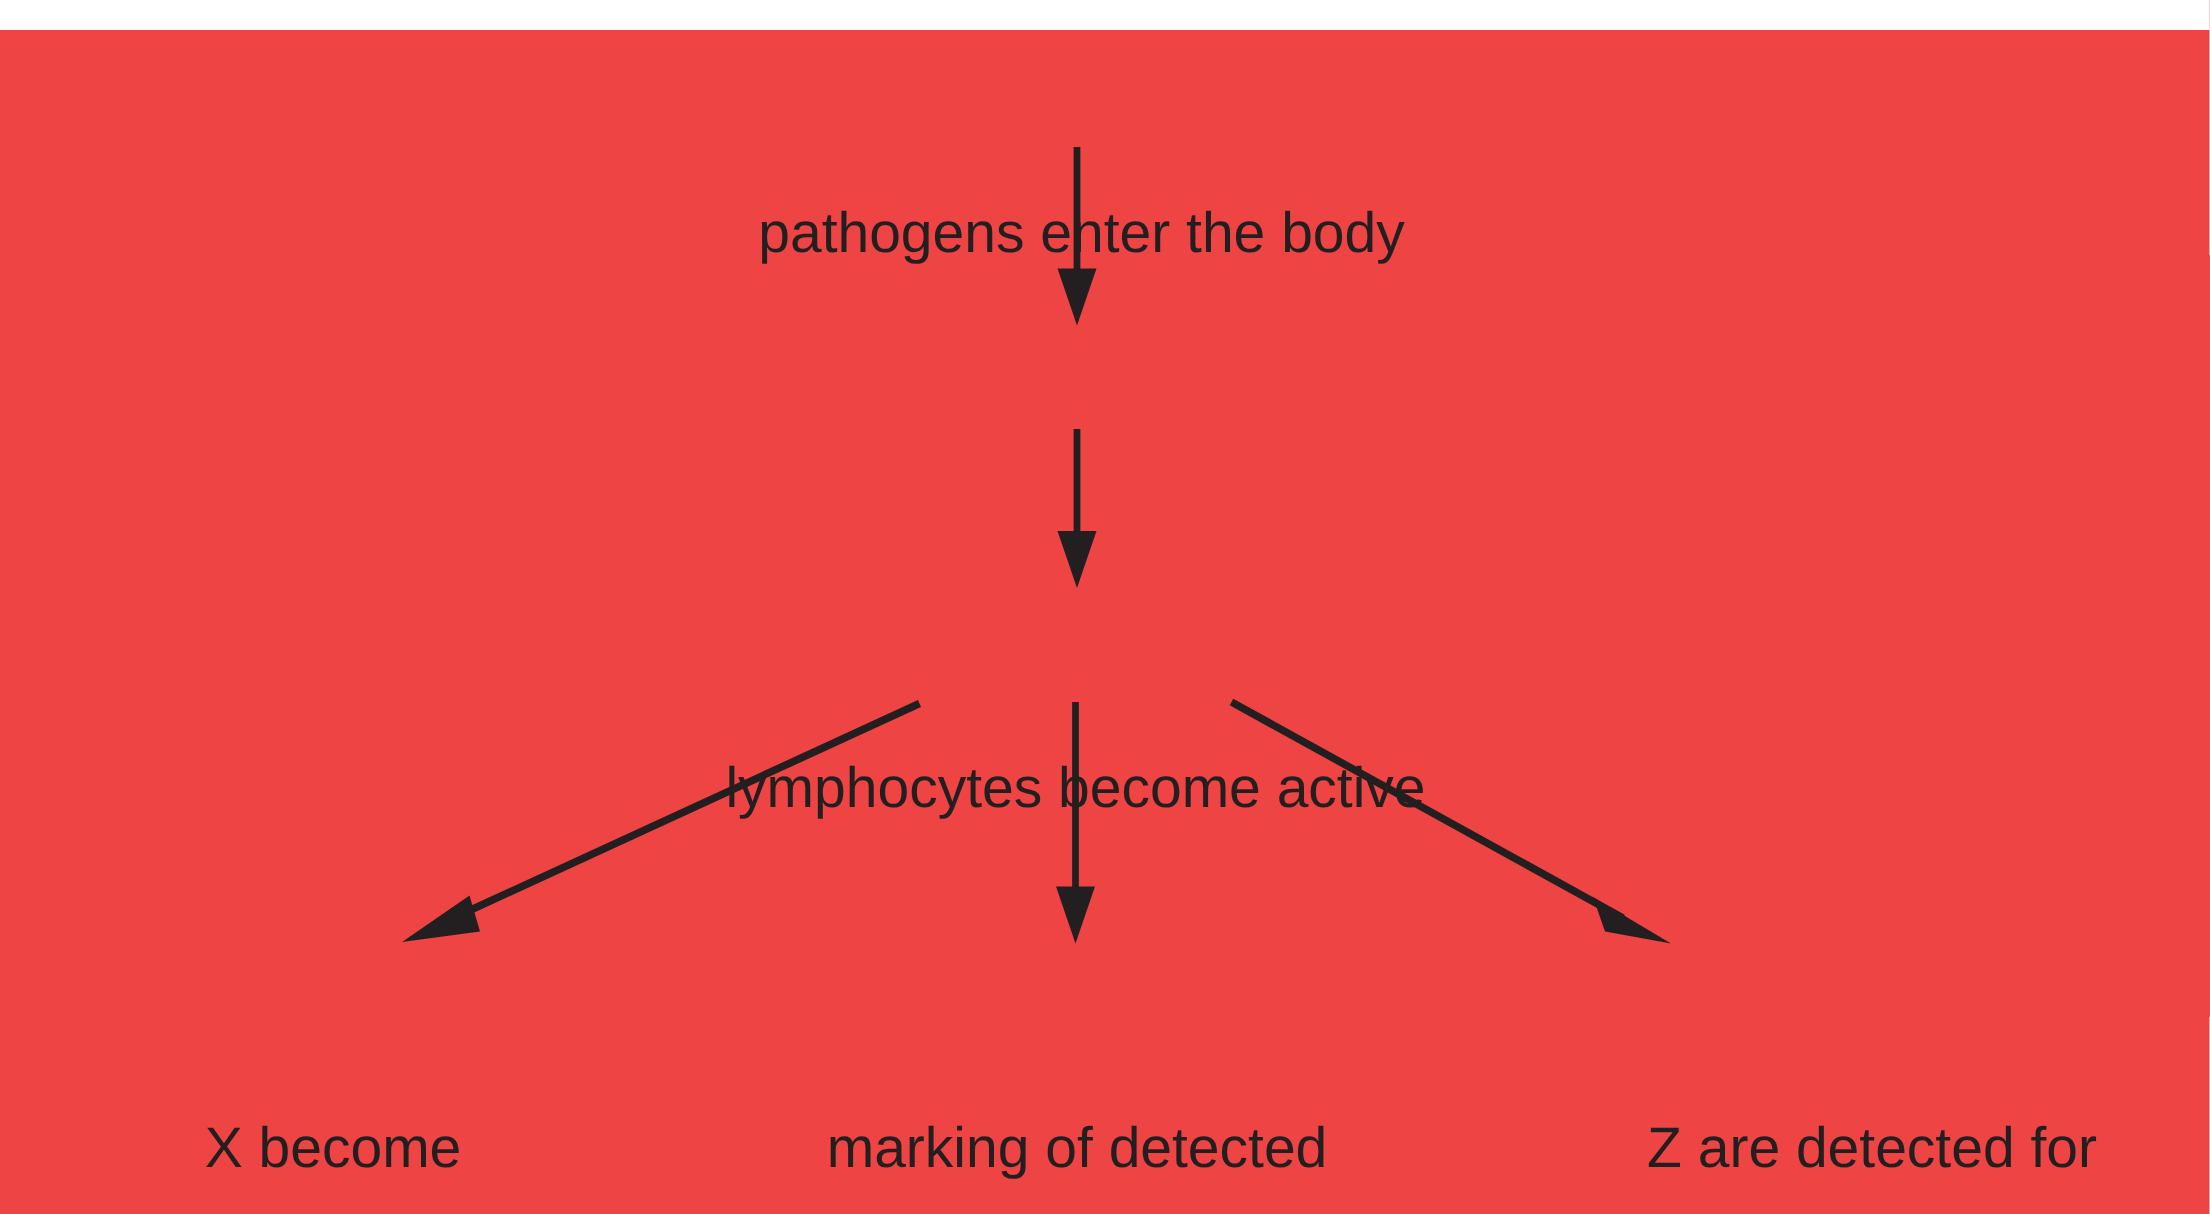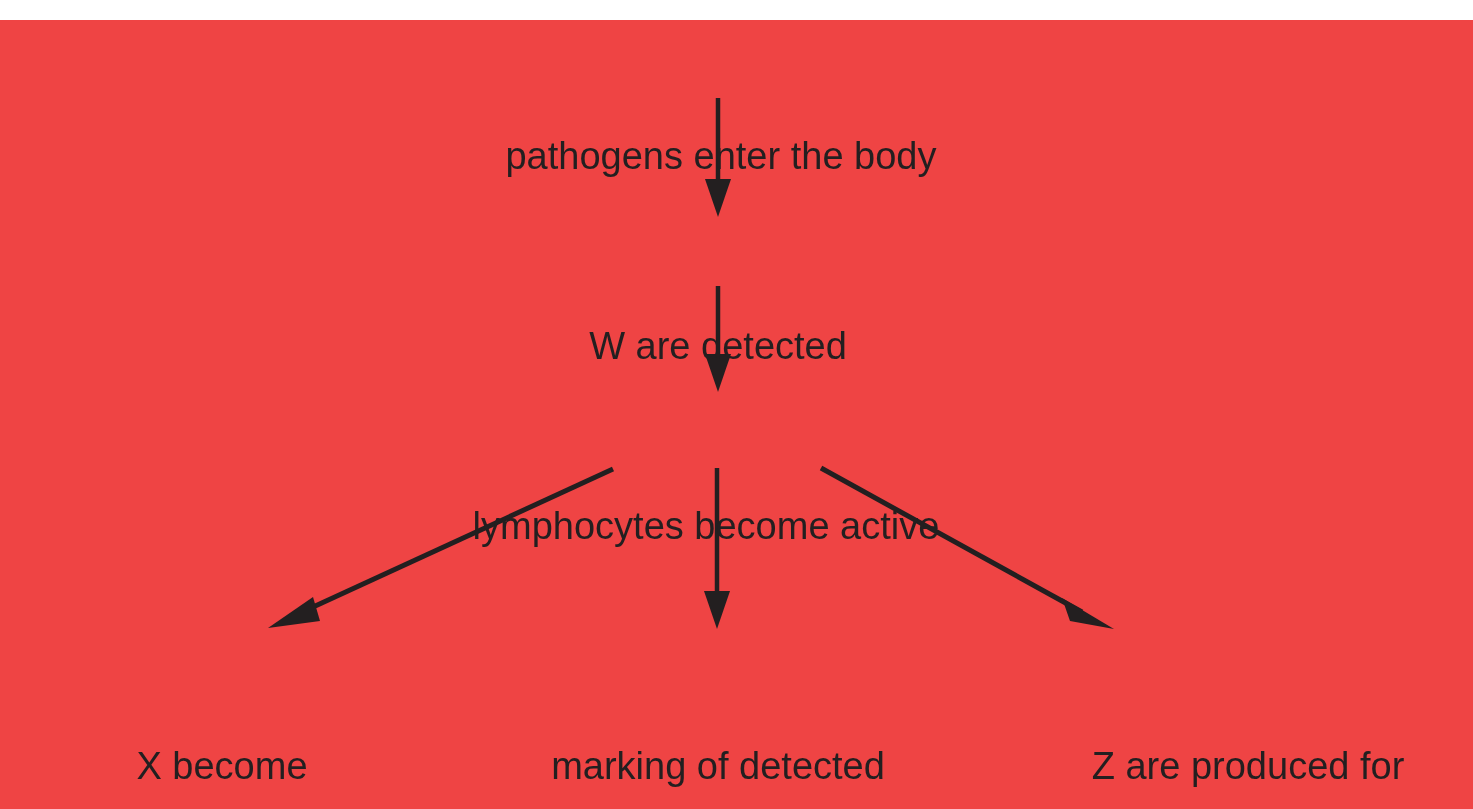--- a/index.html
+++ b/index.html
@@ -35,21 +35,21 @@
     left: 421px;
     top: 16px;
     width: 600px;
   }
   #node-w-detected {
     left: 468px;
     top: 206px;
     width: 500px;
   }
   #node-lymphocytes-active {
-    left: 381px;
+    left: 392px;
     top: 386px;
     width: 650px;
   }
   #node-x-destroy {
     left: 22px;
     top: 626px;
     width: 400px;
   }
   #node-marking {
     left: 468px;
@@ -99,37 +99,34 @@
     <g>
       <line x1="821" y1="448" x2="1082" y2="592" stroke="#231f20" stroke-width="5"></line>
       <polygon points="1114,609 1062,578 1070,601" fill="#231f20"></polygon>
     </g>
   </svg>
 
   <div class="node" id="node-pathogens-enter">
     <span class="line">pathogens enter the body</span>
   </div>
 
-  <div class="node" id="node-w-detected">
-    <span class="line">W are detected</span>
-  </div>
 
   <div class="node" id="node-lymphocytes-active">
     <span class="line">lymphocytes become active</span>
   </div>
 
   <div class="node" id="node-x-destroy">
     <span class="line">X become</span>
     
   </div>
 
   <div class="node" id="node-marking">
     <span class="line">marking of detected</span>
     
     
   </div>
 
   <div class="node" id="node-z-produced">
-    <span class="line">Z are produced for</span>
+    <span class="line">Z are detected for</span>
     
   </div>
 
 </div>
 
 </body></html>

